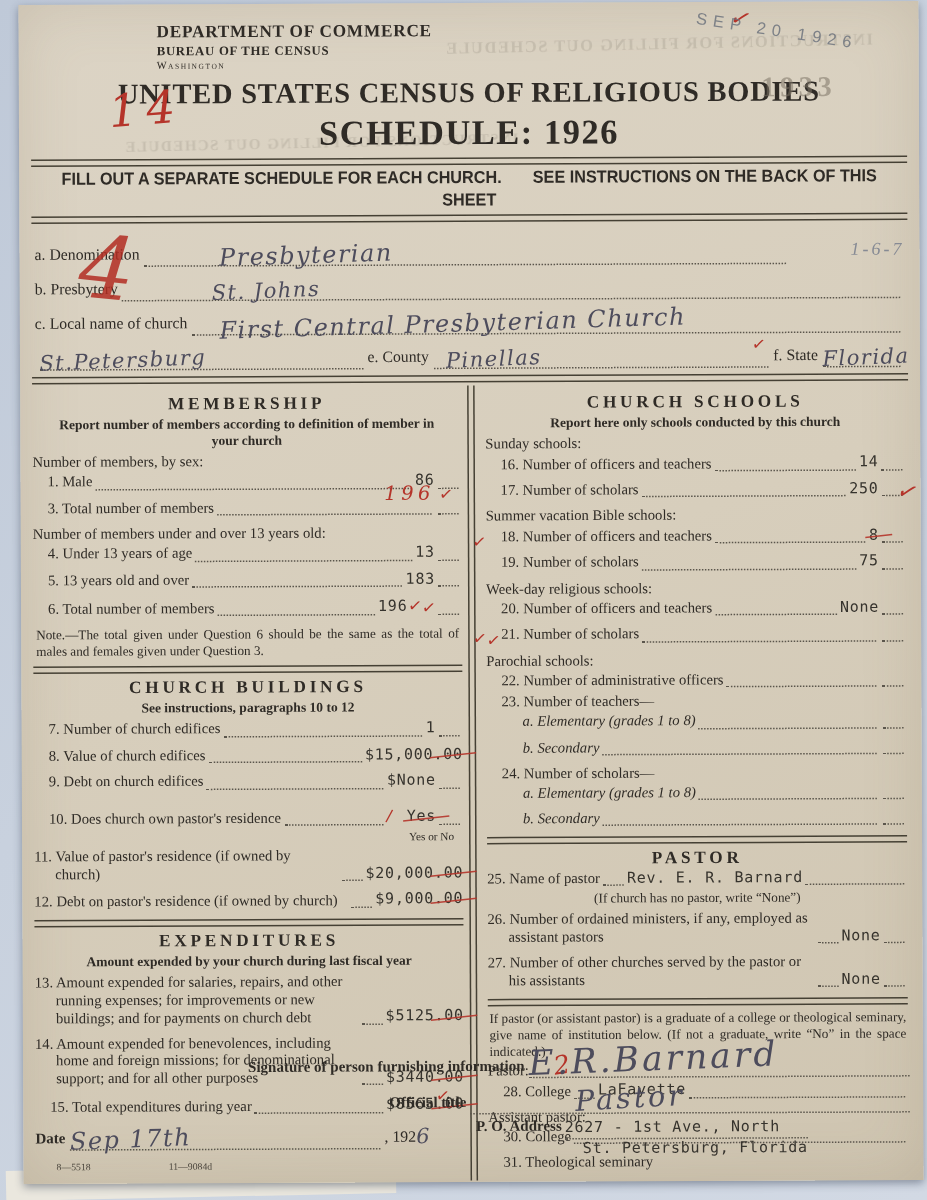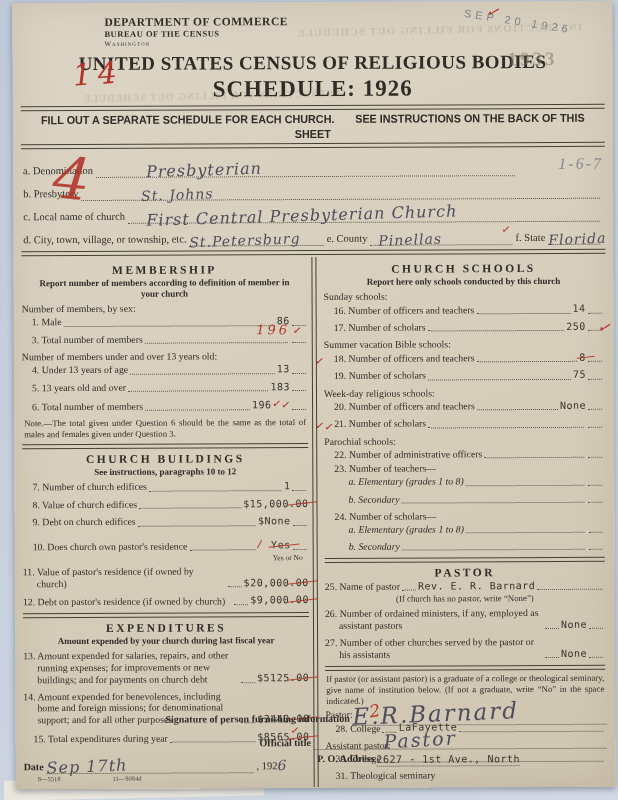--- a/index.html
+++ b/index.html
@@ -44,21 +44,21 @@
   
   .identity{position:relative;padding:4px 10px 2px;}
   .idrow{display:flex;align-items:flex-end;height:23px;position:relative;}
   .idrow .lbl{font-size:10.5px;white-space:nowrap;padding-bottom:1px;}
   .fill{flex:1;display:flex;align-items:flex-end;border-bottom:1px dotted #5b564c;
     margin:0 3px;min-width:10px;position:relative;}
   .hand{font-family:"DejaVu Serif",serif;font-style:italic;color:#4d4c5c;}
   .fill .hand{margin-bottom:-4px;white-space:nowrap;}
   .hand.big{font-size:16px;transform:rotate(-1.5deg);letter-spacing:1px;}
   .hand.med{font-size:14px;transform:rotate(-2deg);letter-spacing:1px;}
-  .pencil{color:#868a94;font-size:16px;font-style:italic;letter-spacing:2px;white-space:nowrap;padding-bottom:2px;margin-left:40px;}
+  .pencil{color:#868a94;font-size:12px;font-style:italic;letter-spacing:2px;white-space:nowrap;padding-bottom:2px;margin-left:40px;}
   .red-4{position:absolute;left:40px;top:-8px;font-size:58px;color:rgba(177,45,34,.85);
     font-style:italic;transform:rotate(6deg);font-family:"DejaVu Serif",serif;z-index:3;}
   
   .cols{display:flex;align-items:stretch;margin:0 6px;}
   .col{position:relative;}
   .col.left{width:286px;padding:2px 4px 0 2px;}
   .col.right{flex:1;padding:2px 4px 0 7px;}
   .vdiv{width:3px;border-left:1px solid #454034;border-right:1px solid #454034;}
   .sec-head{text-align:center;font-weight:bold;font-size:11.5px;letter-spacing:2.5px;margin-top:3px;}
   .sec-sub{text-align:center;font-weight:bold;font-size:9px;line-height:1.2;margin:1px 18px 3px;}
@@ -149,21 +149,20 @@
         <span class="hand med">St. Johns</span>
       </span>
     </div>
     <div class="idrow">
       <span class="lbl">c. Local name of church</span>
       <span class="fill" style="padding-left:18px;">
         <span class="hand big">First Central Presbyterian Church</span>
       </span>
     </div>
     <div class="idrow">
-      <span class="lbl">d. City, town, village, or township, etc.</span>
       <span class="fill">
         <span class="hand med">St.Petersburg</span>
       </span>
       <span class="lbl">e. County</span>
       <span class="fill" style="padding-left:8px;">
         <span class="hand med">Pinellas</span>
         <span class="chk" style="position:absolute;right:2px;top:-8px;">✓</span>
       </span>
       <span class="lbl">f. State</span>
       <span class="fill" style="flex:0 0 52px;">
@@ -439,20 +438,21 @@
         <span class="fill">
           <span class="hand med" style="font-size:16px;">Sep 17th</span>
         </span>
         <span class="printed-year">, 192</span>
         <span class="hand med" style="font-size:14px;margin-bottom:-2px;">6</span>
       </span>
       <span class="pohalf" style="padding-left:30px;">
         <span class="flbl">P. O. Address</span>
         <span class="potyped">
           <div class="typed" style="border-bottom:1px dotted #5b564c;">2627 - 1st Ave., North</div>
+          <div class="typed" style="padding-left:12px;">St. Petersburg, Florida</div>
         </span>
       </span>
     </div>
     <div class="codes">
       <span>8—5518</span>
       <span>11—9084d</span>
     </div>
   </footer>
 
 </div>

